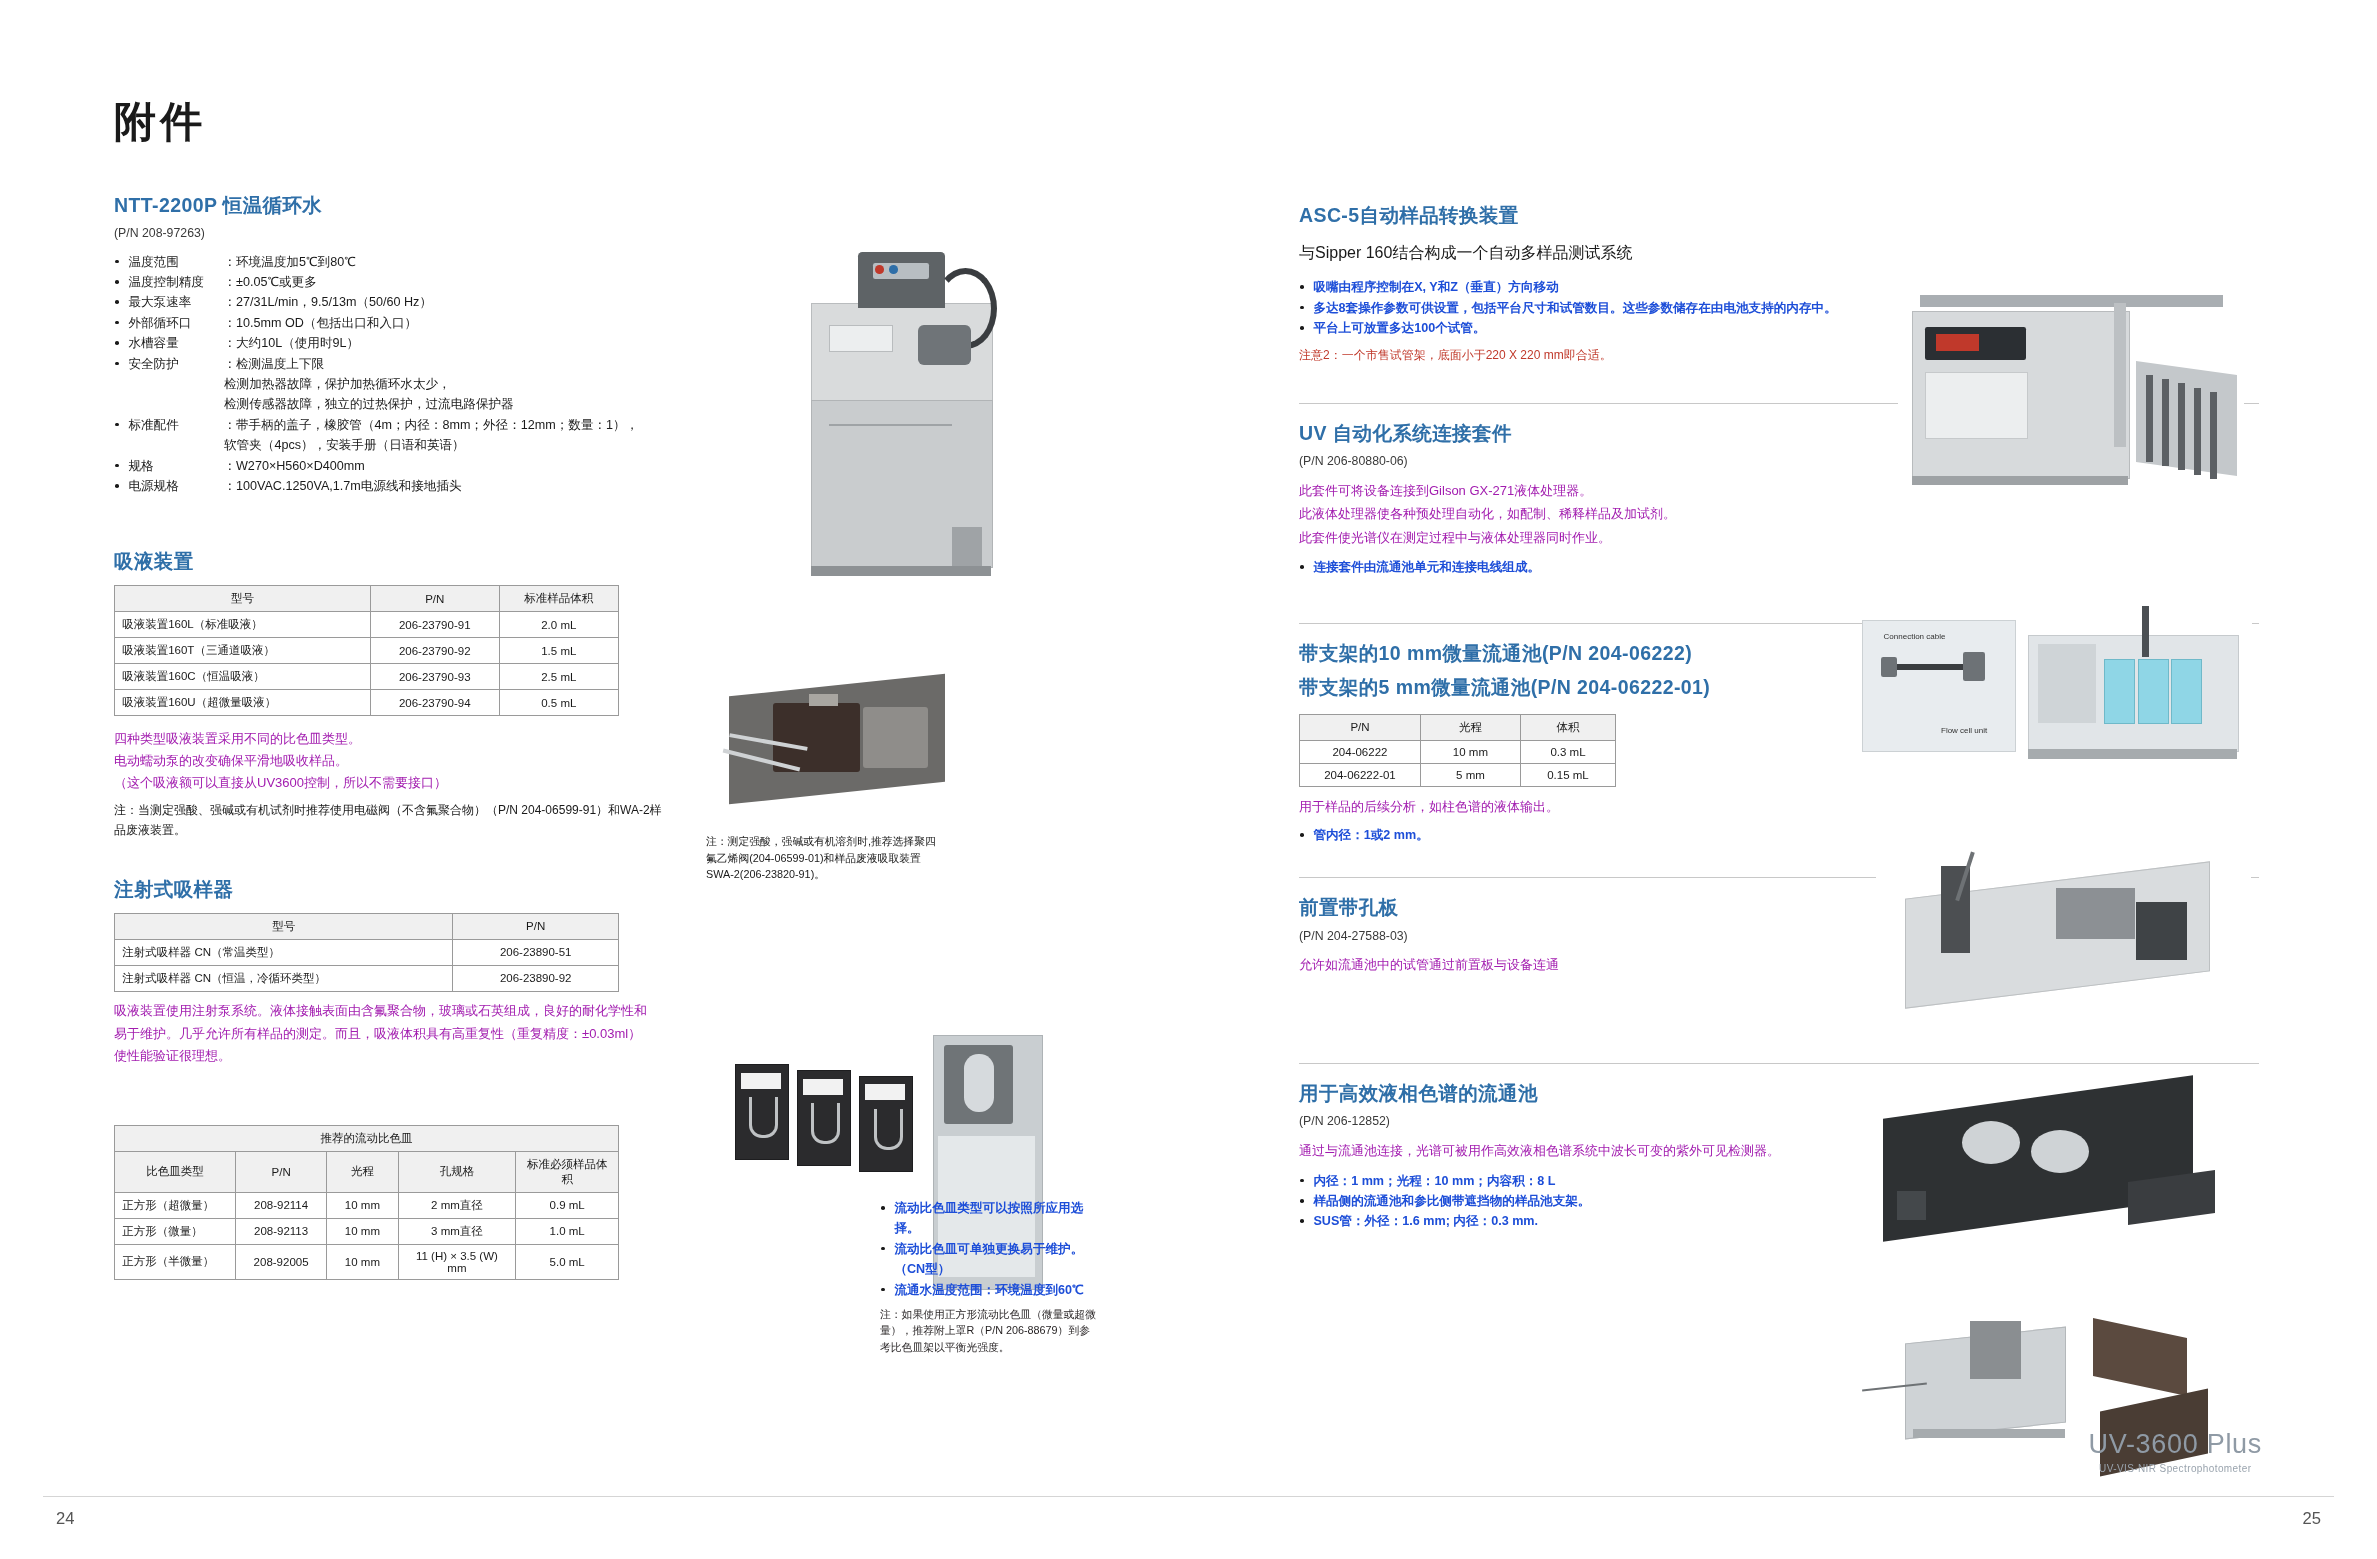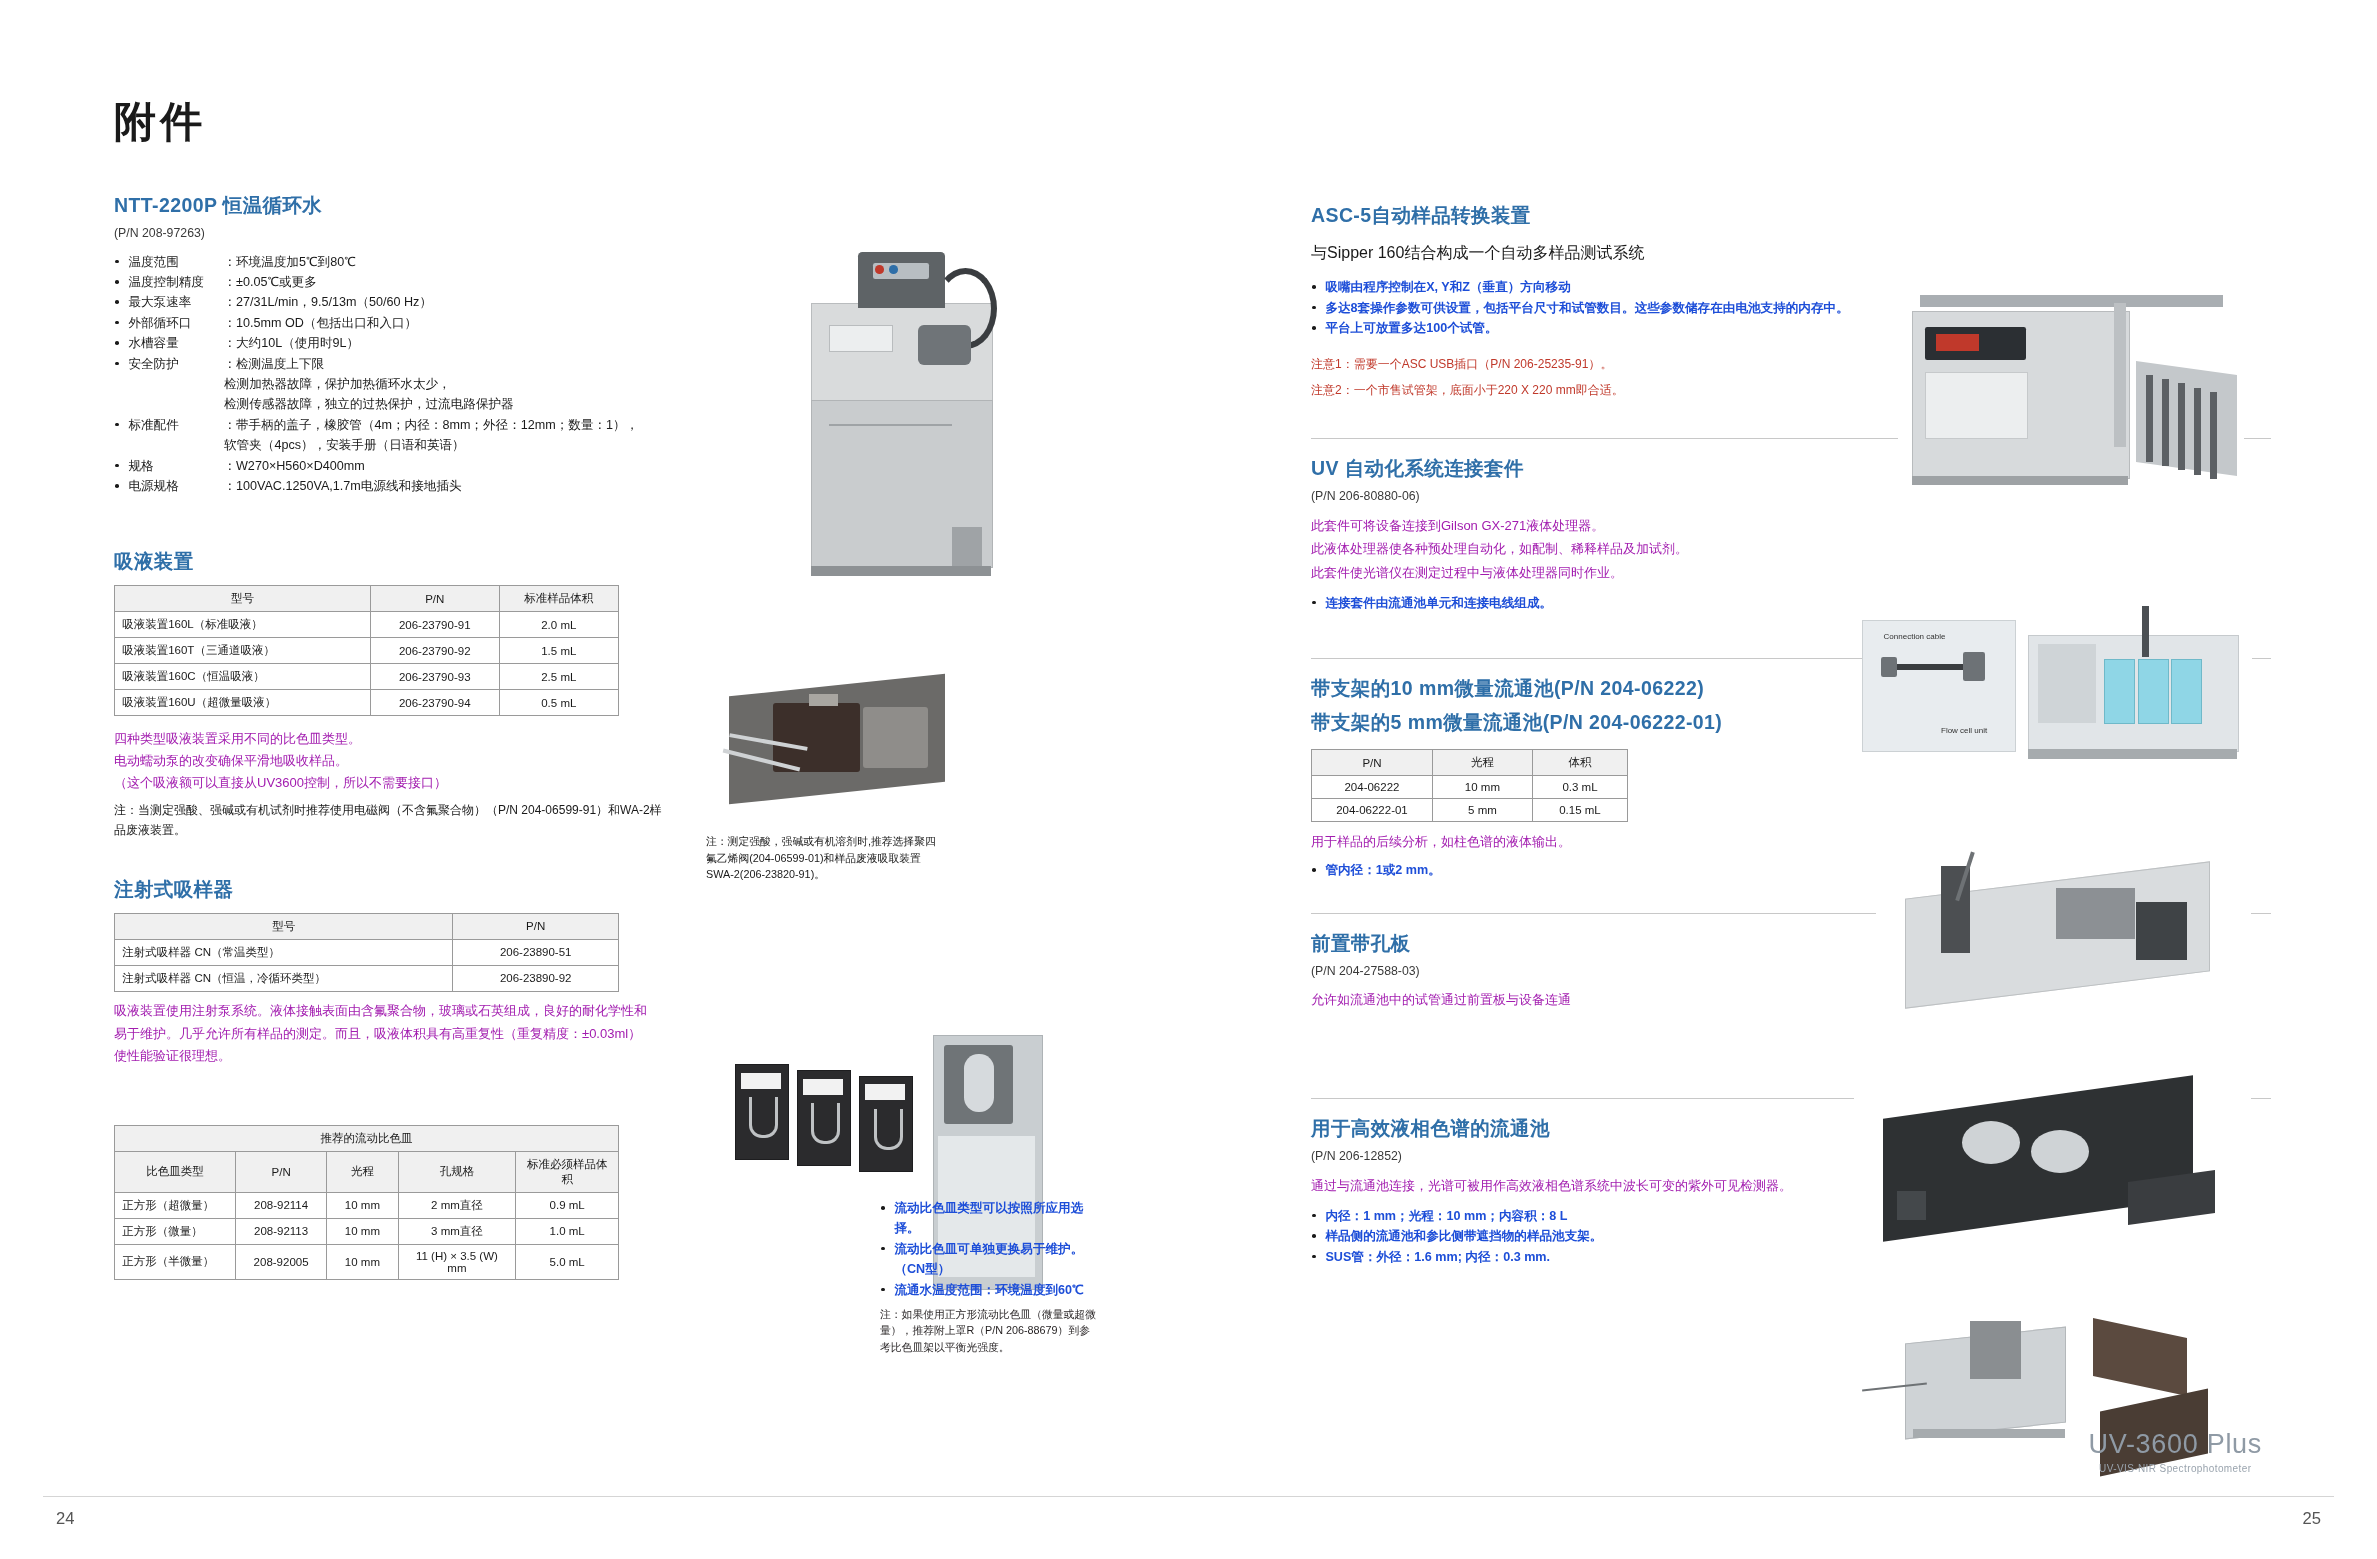--- a/index.html
+++ b/index.html
@@ -26,21 +26,20 @@
     position: absolute;
     left: 114px;
     top: 94px;
     width: 960px;
   }
   .col-right {
     position: absolute;
     left: 1299px;
     top: 202px;
     width: 960px;
-    margin-left: 12px;
   }
   h1.title {
     font-size: 42px;
     font-weight: bold;
     letter-spacing: 4.3px;
     margin: 0 0 42px 0;
     color: #1a1a1a;
   }
   h2.sec {
     font-size: 19.5px;
@@ -402,21 +401,20 @@
   <div class="col-right">
 
     <div>
       <h2 class="sec">ASC-5自动样品转换装置</h2>
       <div class="lead" style="margin-top:14.4px">与Sipper 160结合构成一个自动多样品测试系统</div>
       <ul class="bul" style="width:736px">
         <li>吸嘴由程序控制在X, Y和Z（垂直）方向移动</li>
         <li>多达8套操作参数可供设置，包括平台尺寸和试管数目。这些参数储存在由电池支持的内存中。</li>
         <li>平台上可放置多达100个试管。</li>
       </ul>
-      <div class="note note-red" style="margin-top:16px">注意1：需要一个ASC USB插口（P/N 206-25235-91）。</div>
       <div class="note note-red">注意2：一个市售试管架，底面小于220 X 220 mm即合适。</div>
     </div>
 
     <div class="hr" style="margin-top:38px"></div>
 
     <div>
       <h2 class="sec">UV 自动化系统连接套件</h2>
       <div class="pn">(P/N 206-80880-06)</div>
       <div style="width:599px">
         <div class="para" style="margin-top:5.8px">此套件可将设备连接到Gilson GX-271液体处理器。</div>

